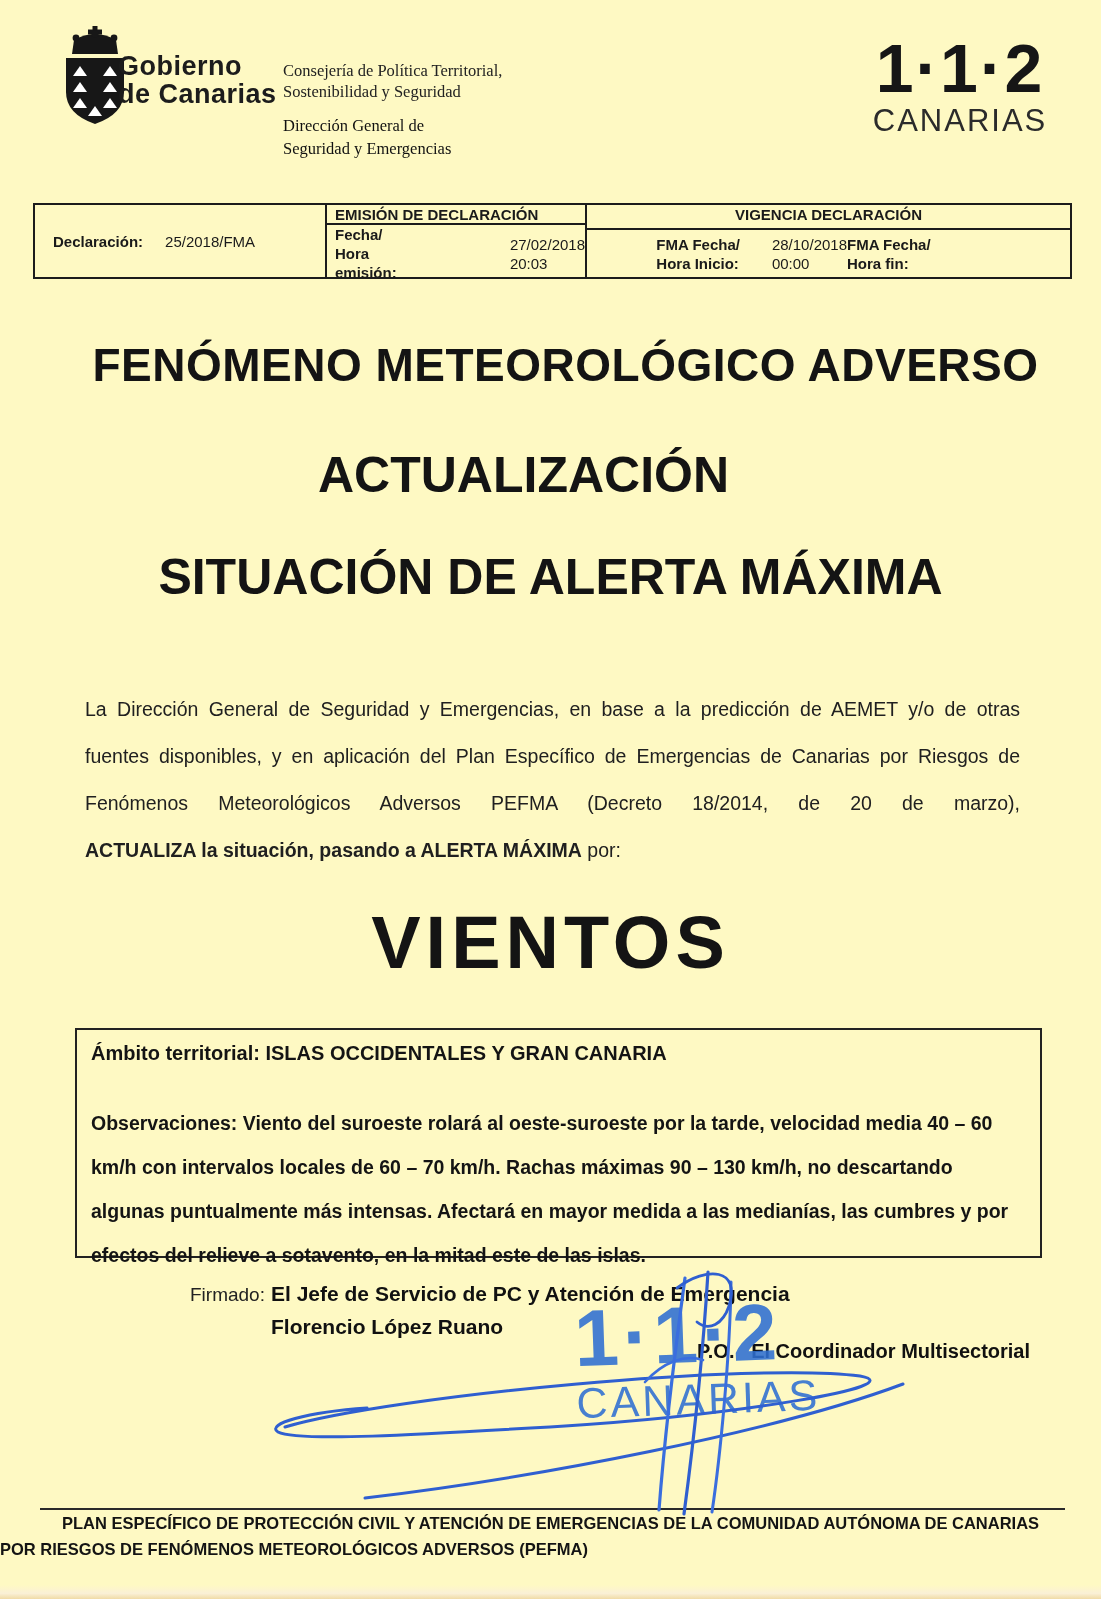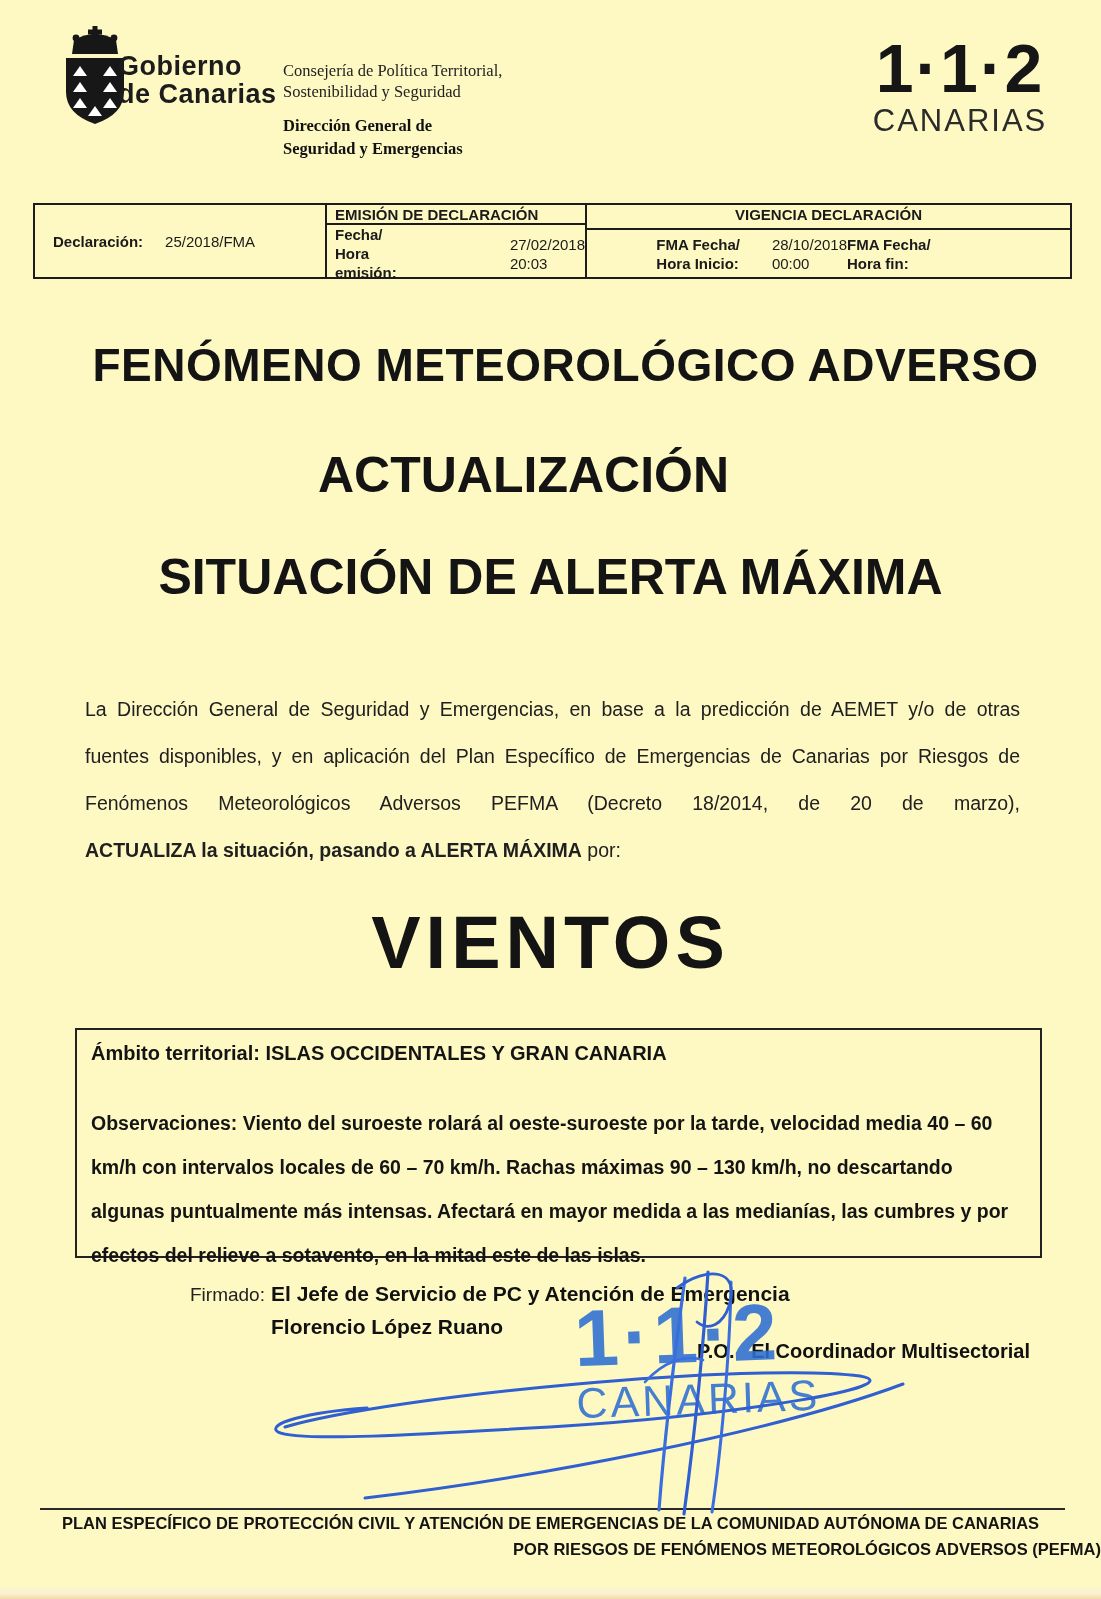--- a/index.html
+++ b/index.html
@@ -7,21 +7,21 @@
     position:relative;width:1101px;height:1599px;margin:0 auto;
     background:#fef9c3;overflow:hidden;
     font-family:"Liberation Sans",sans-serif;color:#1a1a1a;padding-left:28px;
   }
   .abs{position:absolute;}
 
   
   .coat{left:58px;top:26px;}
   .gob-name{left:118px;top:52px;font-weight:700;font-size:27px;line-height:28px;color:#1c1c1c;letter-spacing:0.5px;}
   .consejeria{left:283px;top:60px;font-family:"Liberation Serif",serif;font-size:16.5px;line-height:21px;color:#222;}
-  .direccion{left:283px;top:114px;font-family:"Liberation Serif",serif;font-weight:700;font-size:16.5px;line-height:23px;color:#111;}
+  .direccion{left:283px;top:114px;font-family:"Liberation Serif",serif;font-weight:400;font-size:16.5px;line-height:23px;color:#111;}
   .logo112{left:845px;top:34px;width:230px;text-align:center;}
   .logo112-num{font-weight:700;font-size:68px;line-height:68px;color:#161616;letter-spacing:2px;}
   .logo112-reg{font-size:31px;line-height:34px;color:#2b2b2b;letter-spacing:2px;margin-top:2px;}
 
   
   .meta{left:33px;top:203px;width:1035px;height:72px;border:2px solid #1c1c1c;display:flex;font-size:15px;}
   .meta .c1{width:272px;border-right:2px solid #1c1c1c;display:flex;align-items:center;padding-left:18px;gap:22px;}
   .meta .c2{width:258px;border-right:2px solid #1c1c1c;display:flex;flex-direction:column;}
   .meta .c3{flex:1;display:flex;flex-direction:column;}
   .meta .hd{height:22px;border-bottom:2px solid #1c1c1c;font-weight:700;padding:1px 0 0 8px;}
@@ -56,21 +56,21 @@
   .signed-name{left:271px;top:1315px;font-weight:700;font-size:21px;color:#111;}
   .po-line{left:697px;top:1340px;font-weight:700;font-size:20px;color:#111;z-index:2;}
   .stamp{left:575px;top:1296px;z-index:3;transform:rotate(-2deg);opacity:0.88;}
   .stamp-num{font-weight:700;font-size:80px;line-height:78px;color:#2e6fd2;letter-spacing:4px;}
   .stamp-reg{font-size:43px;line-height:46px;color:#2e6fd2;letter-spacing:3px;margin-top:2px;}
   .sig-svg{left:215px;top:1262px;z-index:4;pointer-events:none;}
 
   
   .foot-rule{left:40px;top:1508px;width:1025px;border-top:2px solid #2a2a2a;}
   .foot-l1{left:0;top:1514px;width:1101px;text-align:center;font-weight:700;font-size:16.5px;color:#141414;}
-  .foot-l2{left:0;top:1540px;width:1101px;text-align:right;font-weight:700;font-size:16.5px;color:#141414;}
+  .foot-l2{left:0;top:1540px;width:1101px;text-align:left;font-weight:700;font-size:16.5px;color:#141414;}
   .bottom-strip{left:0;bottom:0;width:1101px;height:14px;
     background:linear-gradient(to bottom, rgba(255,255,255,0) 0%, #faf0d6 60%, #f0dba6 100%);}
 </style>
 </head>
 <body>
 
 <div class="page">
 
   <div class="abs coat">
     <svg width="74" height="100" viewBox="0 0 74 100">

